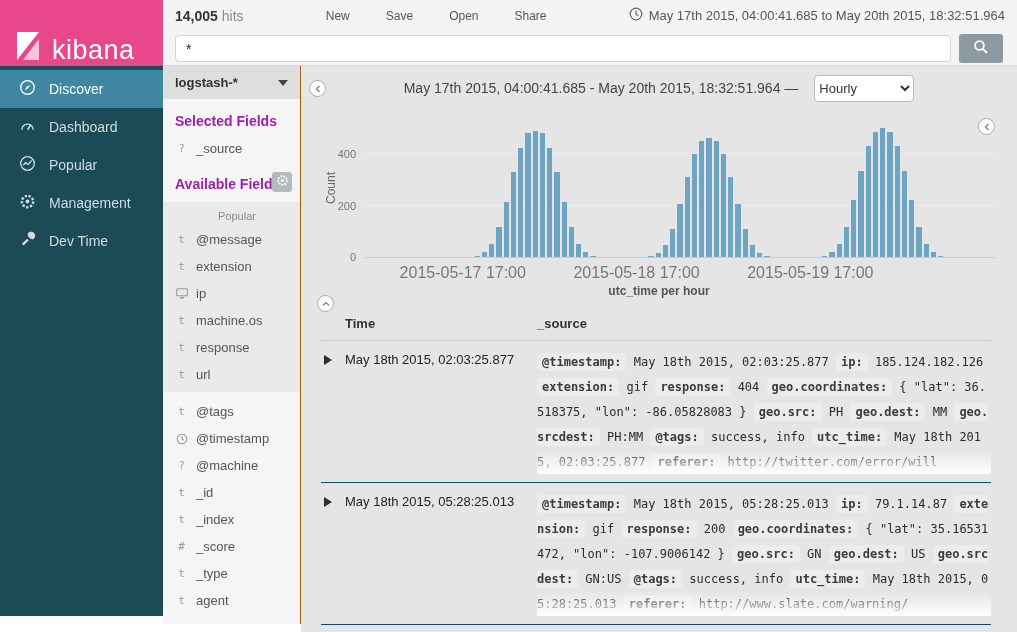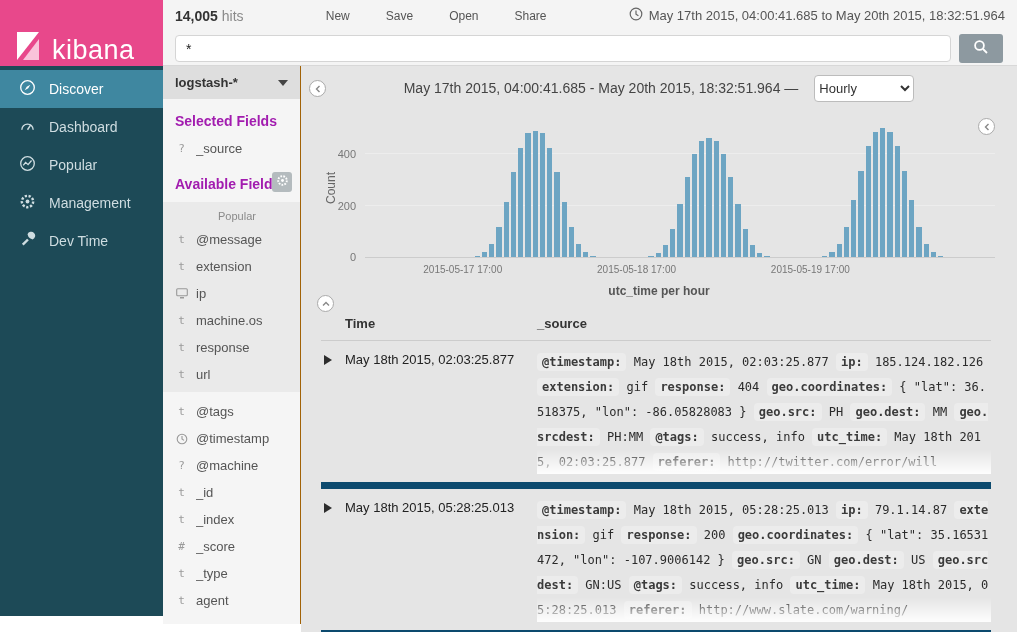--- a/index.html
+++ b/index.html
@@ -50,29 +50,29 @@
   .collapse-btn { position:absolute; width:17px; height:17px; border:1px solid #aaa; border-radius:50%; background:#fff; display:flex; align-items:center; justify-content:center; cursor:pointer; padding:0; z-index:5; }
   #collapse-left { left:8px; top:14px; }
   #collapse-right { right:22px; top:52px; }
   #collapse-up { left:16px; top:229px; }
 
   .chart-area { position:relative; margin:8px 22px 0 64px; height:140px; }
   .plot { position:absolute; left:0; right:0; top:0; bottom:0; border-bottom:1px solid #ccc; }
   .gridline { position:absolute; left:0; right:0; height:1px; background:#ededed; }
   .bar { position:absolute; bottom:0; background:#6da5c3; }
   .ytick { position:absolute; right:calc(100% + 9px); transform:translateY(50%); font-size:11px; color:#777; }
-  .xtick { position:absolute; top:calc(100% + 7px); transform:translateX(-50%); font-size:10px; color:#777; white-space:nowrap; }
+  .xtick { position:absolute; top:calc(100% + 7px); transform:translateX(-50%); font-size:16px; color:#777; white-space:nowrap; }
   .ylabel { position:absolute; left:-50px; top:45%; transform:rotate(-90deg); font-size:12px; color:#666; }
   .below-chart { position:relative; height:52px; }
   .xlabel { position:absolute; left:50%; top:26px; transform:translateX(-50%); font-size:12px; font-weight:bold; color:#555; }
 
   
   .doc-table { margin:0 26px 0 20px; }
   .table-head { display:grid; grid-template-columns:24px 192px 1fr; padding:6px 0 9px; border-bottom:1px solid #ccc; font-size:13px; font-weight:bold; color:#333; }
-  .doc-row { display:grid; grid-template-columns:24px 192px 1fr; padding:9px 0 8px; border-bottom:7px solid #0c4a6e; }
+  .doc-row { display:grid; grid-template-columns:24px 192px 1fr; padding:9px 0 8px; border-bottom:1px solid #0c4a6e; }
   .expand-caret { width:0; height:0; border-left:8px solid #2d2d2d; border-top:5px solid transparent; border-bottom:5px solid transparent; margin:5px 0 0 3px; cursor:pointer; }
   .row-time { font-size:13px; color:#222; padding-top:2px; }
   .row-source { position:relative; max-height:124px; overflow:hidden; font-family:"DejaVu Sans Mono",monospace; font-size:12px; line-height:25px; color:#2b2b2b; word-break:break-all; }
   .row-source::after { content:""; position:absolute; left:0; right:0; bottom:0; height:25px; background:linear-gradient(to bottom, rgba(255,255,255,0), rgba(255,255,255,0.95)); }
   .fk { background:#ececec; border-radius:4px; padding:2px 5px; font-weight:bold; color:#3b3b3b; }
 </style>
 </head>
 <body>
 
 <div class="app">

